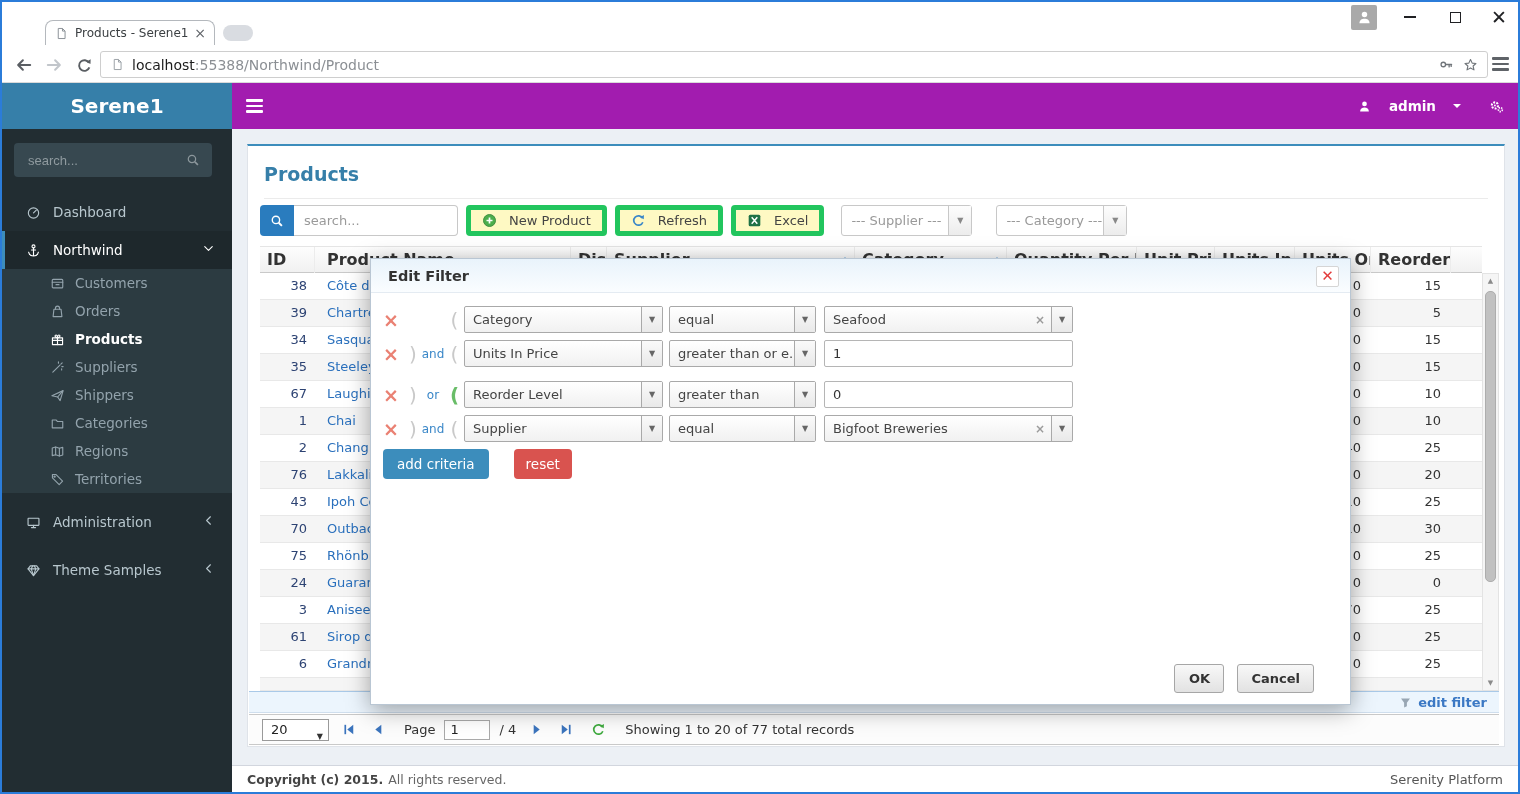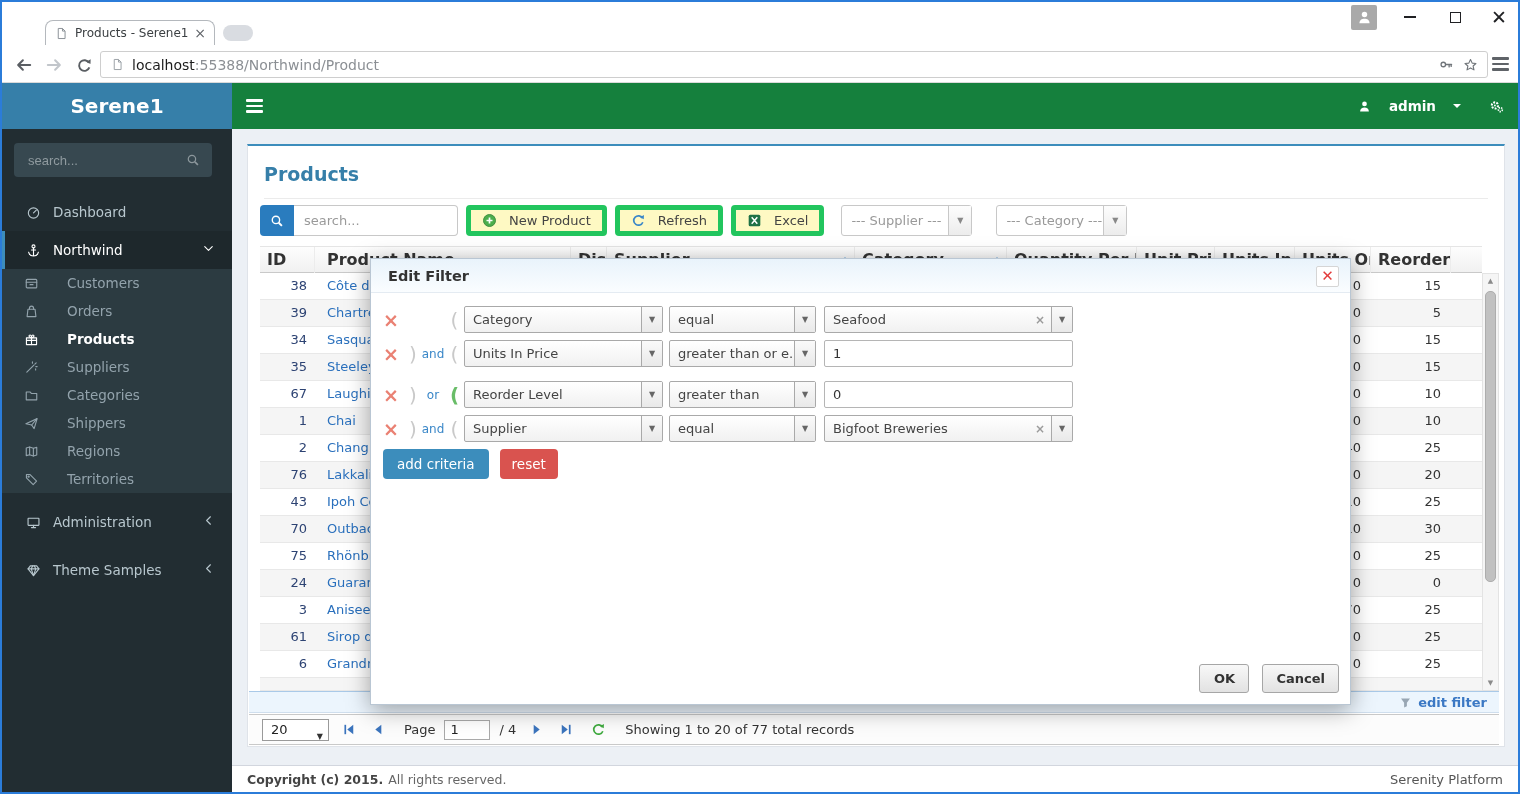--- a/index.html
+++ b/index.html
@@ -27,42 +27,42 @@
   .nb-fwd{left:40px;color:#c2c6cb;}
   .nb-reload{left:70px;}
   .urlbar{position:absolute;left:98px;top:6px;width:1388px;height:27px;border:1px solid #cecece;border-radius:3px;background:#fff;display:flex;align-items:center;gap:7px;padding:0 9px;}
   .url-host{font-size:14px;color:#1c1c1c;}
   .url-path{font-size:14px;color:#8b8f94;}
   .url-right{margin-left:auto;display:flex;align-items:center;gap:9px;color:#70757a;}
   .bmenu{position:absolute;right:9px;top:12px;display:flex;flex-direction:column;gap:3px;cursor:pointer;}
   .bmenu i{display:block;width:17px;height:2.5px;background:#5f6368;border-radius:1px;}
 
   
-  .navbar{position:absolute;left:0;top:81px;right:0;height:46px;background:#15803d;}
+  .navbar{position:absolute;left:0;top:81px;right:0;height:46px;background:#a21caf;}
   .brand{position:absolute;left:0;top:0;width:230px;height:46px;background:#367fa9;color:#fff;font-size:20px;font-weight:bold;text-align:center;line-height:46px;cursor:pointer;}
   .stoggle{position:absolute;left:244px;top:16px;display:flex;flex-direction:column;gap:3px;cursor:pointer;}
   .stoggle i{display:block;width:17px;height:2.5px;background:#fff;border-radius:1px;}
   .nav-right{position:absolute;right:14px;top:0;height:46px;display:flex;align-items:center;color:#fff;}
   .nav-user{display:flex;align-items:center;gap:17px;cursor:pointer;}
   .nav-user-label{font-size:13.5px;font-weight:600;}
   .caret{width:0;height:0;border-left:4px solid transparent;border-right:4px solid transparent;border-top:4px solid #fff;}
   .nav-cogs{margin-left:28px;cursor:pointer;color:#fff;}
 
   
   .sidebar{position:absolute;left:0;top:127px;width:230px;bottom:0;background:#222d32;}
   .sb-search{position:absolute;left:12px;top:14px;width:198px;height:34px;background:#374850;border-radius:4px;display:flex;align-items:center;padding:0 12px;gap:8px;}
   .sb-search input{flex:1;background:transparent;border:none;outline:none;color:#ccc;font-size:13px;min-width:0;}
   .sb-search input::placeholder{color:#8f9a9f;}
   .sb-search .icn{color:#8c979c;}
   #sidebar-menu{position:absolute;left:0;top:64px;right:0;}
   .menu-item{height:38px;display:flex;align-items:center;gap:12px;padding-left:24px;color:#b8c7ce;font-size:13.5px;position:relative;cursor:pointer;}
   .menu-item.active{background:#1e282c;color:#fff;border-left:3px solid #3c8dbc;padding-left:21px;}
   .menu-item.mt{margin-top:10px;}
   .menu-item .chev{position:absolute;right:16px;color:inherit;}
-  .smenu-item{height:28px;display:flex;align-items:center;gap:28px;padding-left:22px;color:#93a3ac;font-size:13.5px;background:#2c3b41;cursor:pointer;}
+  .smenu-item{height:28px;display:flex;align-items:center;gap:10px;padding-left:48px;color:#93a3ac;font-size:13.5px;background:#2c3b41;cursor:pointer;}
   .smenu-item.active{color:#fff;font-weight:600;}
 
   
   .content{position:absolute;left:230px;top:127px;right:0;bottom:0;background:#ecf0f5;}
   .panel{position:absolute;left:15px;top:15px;width:1258px;height:603px;background:#fff;border:1px solid #dfe3e9;border-top:2px solid #3c8dbc;}
   .page-title{position:absolute;left:16px;top:17px;font-size:19px;font-weight:600;color:#367fa9;}
   .tdivider{position:absolute;left:16px;right:16px;top:52px;height:1px;background:#ebebeb;}
   .toolbar{position:absolute;left:12px;top:59px;height:31px;display:flex;align-items:stretch;}
   .tsearch-btn{width:34px;background:#2a7cbe;border-radius:4px 0 0 4px;display:flex;align-items:center;justify-content:center;color:#fff;cursor:pointer;}
   .tsearch-input{width:164px;border:1px solid #c8c8c8;border-left:none;border-radius:0 4px 4px 0;padding:0 10px;font-size:13px;color:#555;outline:none;font-family:inherit;}
@@ -125,24 +125,24 @@
   .fparen.green{color:#69bd68;font-weight:bold;}
   .flogic{width:28px;text-align:center;font-size:12px;color:#3a87c8;}
   .fsel{position:relative;height:27px;border:1px solid #a9a9a9;border-radius:2px;background:linear-gradient(#fff,#f1f1f1);cursor:pointer;}
   .fsel.field{width:199px;margin-left:2px;}
   .fsel.op{width:147px;margin-left:6px;}
   .fsel.val{width:249px;margin-left:8px;}
   .fsel-text{display:block;font-size:13px;color:#444;line-height:25px;padding-left:8px;white-space:nowrap;overflow:hidden;margin-right:22px;}
   .fsel-arrow{position:absolute;right:0;top:0;bottom:0;width:21px;border-left:1px solid #a9a9a9;background:linear-gradient(#fafafa,#e9e9e9);display:flex;align-items:center;justify-content:center;color:#666;font-size:8px;}
   .fsel-clear{position:absolute;right:27px;top:0;bottom:0;display:flex;align-items:center;color:#9b9b9b;font-size:12px;font-weight:bold;cursor:pointer;}
   .finput{width:249px;height:27px;margin-left:8px;border:1px solid #b5b5b5;border-radius:2px;font-size:13px;padding:0 8px;color:#333;font-family:inherit;}
-  .dlg-actions{position:absolute;left:12px;top:190px;display:flex;gap:11px;text-align:center;}
+  .dlg-actions{position:absolute;left:12px;top:190px;display:flex;gap:25px;text-align:center;}
   .btn-add{background:#3c8dbc;color:#fff;font-size:13.5px;padding:7px 14px;border-radius:4px;cursor:pointer;}
   .btn-reset{background:#d9534f;color:#fff;font-size:13.5px;padding:7px 12px;border-radius:4px;cursor:pointer;}
-  .dlg-footer{position:absolute;right:11px;bottom:11px;display:flex;gap:13px;}
+  .dlg-footer{position:absolute;right:36px;bottom:11px;display:flex;gap:13px;}
   .btn-dlg{min-width:50px;padding:0 13px;height:29px;line-height:27px;text-align:center;background:linear-gradient(#f8f8f8,#e2e2e2);border:1px solid #a6a6a6;border-radius:3px;font-size:13px;font-weight:bold;color:#333;cursor:pointer;}
 </style>
 </head>
 <body>
 
 <div class="app">
 
   <div class="titlebar">
     <div class="tab">
       <span class="icn" style="color:#8a9096">
@@ -311,33 +311,33 @@
           <span class="icn">
             <svg viewBox="0 0 16 16" width="15" height="15" fill="none" stroke="currentColor" stroke-width="1.2" stroke-linecap="round" stroke-linejoin="round">
               <path d="M3 13 10.6 5.4M11.6 4.4 13 3M12.6 7H14M9 2v1.4M12.4 9.4v1.2"></path>
             </svg>
           </span>
           <span>Suppliers</span>
         </div>
         <div class="smenu-item">
           <span class="icn">
             <svg viewBox="0 0 16 16" width="15" height="15" fill="none" stroke="currentColor" stroke-width="1.2" stroke-linecap="round" stroke-linejoin="round">
-              <path d="M2.4 12.6V4.2h4L7.8 5.8h5.8v6.8Z"></path>
-            </svg>
-          </span>
-          <span>Categories</span>
-        </div>
-        <div class="smenu-item">
-          <span class="icn">
-            <svg viewBox="0 0 16 16" width="15" height="15" fill="none" stroke="currentColor" stroke-width="1.2" stroke-linecap="round" stroke-linejoin="round">
               <path d="M2 8.2 14 2.8 10.8 13.4 8.2 9.6Z"></path>
               <path d="M8.2 9.6 13.6 3"></path>
             </svg>
           </span>
           <span>Shippers</span>
+        </div>
+        <div class="smenu-item">
+          <span class="icn">
+            <svg viewBox="0 0 16 16" width="15" height="15" fill="none" stroke="currentColor" stroke-width="1.2" stroke-linecap="round" stroke-linejoin="round">
+              <path d="M2.4 12.6V4.2h4L7.8 5.8h5.8v6.8Z"></path>
+            </svg>
+          </span>
+          <span>Categories</span>
         </div>
         <div class="smenu-item">
           <span class="icn">
             <svg viewBox="0 0 16 16" width="15" height="15" fill="none" stroke="currentColor" stroke-width="1.2" stroke-linecap="round" stroke-linejoin="round">
               <path d="M2.4 4.2 6 3.2l4 1.4 3.6-1V11.8l-3.6 1-4-1.4-3.6 1Z"></path>
               <path d="M6 3.2v8.2M10 4.6v8.2"></path>
             </svg>
           </span>
           <span>Regions</span>
         </div>

